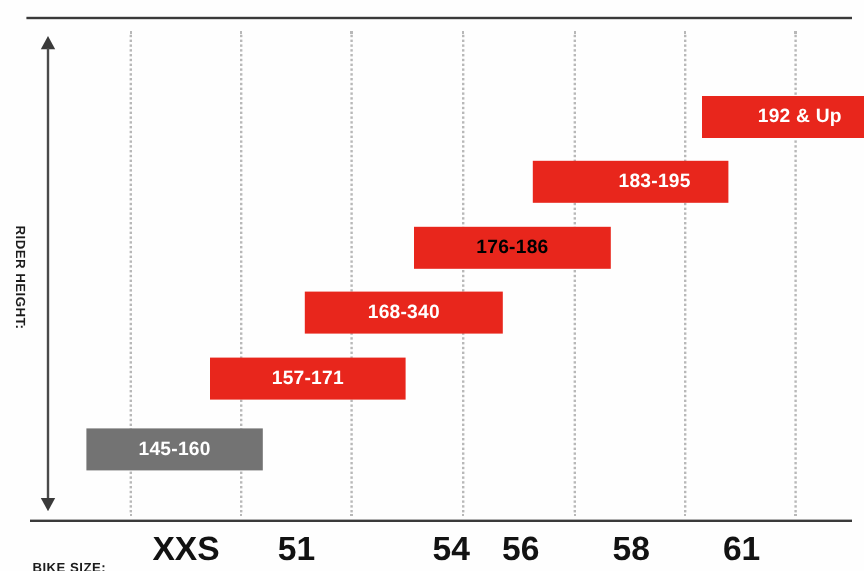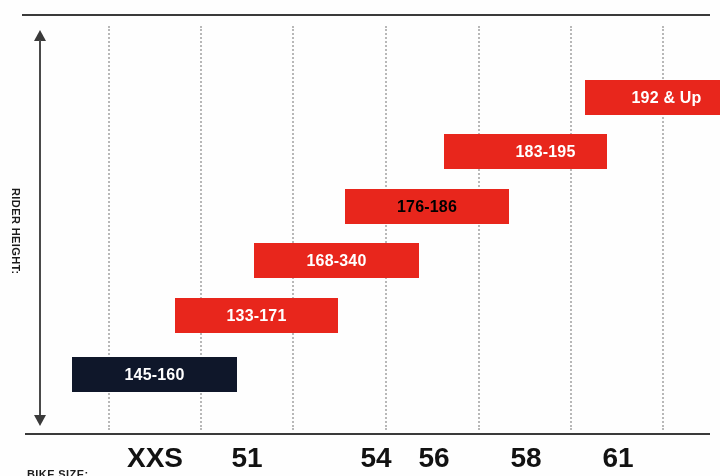--- a/index.html
+++ b/index.html
@@ -150,23 +150,23 @@
       <div class="bar" style="left: 444px; top: 134px; width: 163px; height: 35px; background: rgb(232, 38, 28); padding-left: 40px;">
         <span class="bar-label" style="color: rgb(255, 255, 255);">183-195</span>
       </div>
       <div class="bar" style="left: 345px; top: 189px; width: 164px; height: 35px; background: rgb(232, 38, 28);">
         <span class="bar-label" style="color: #000000;">176-186</span>
       </div>
       <div class="bar" style="left: 254px; top: 243px; width: 165px; height: 35px; background: rgb(232, 38, 28);">
         <span class="bar-label" style="color: rgb(255, 255, 255);">168-340</span>
       </div>
       <div class="bar" style="left: 175px; top: 298px; width: 163px; height: 35px; background: rgb(232, 38, 28);">
-        <span class="bar-label" style="color: rgb(255, 255, 255);">133-171</span>
+        <span class="bar-label" style="color: rgb(255, 255, 255);">157-171</span>
       </div>
-      <div class="bar" style="left: 72px; top: 357px; width: 165px; height: 35px; background: #0f172a;">
+      <div class="bar" style="left: 72px; top: 357px; width: 147px; height: 35px; background: #737373;">
         <span class="bar-label" style="color: rgb(255, 255, 255);">145-160</span>
       </div>
     </div>
 
   <div class="rule" id="rule-bottom"></div>
 
   <div id="bike-size-caption">BIKE SIZE:</div>
 
   <div id="ticks-layer">
       <div class="size-tick" style="left: 155px;">XXS</div>

